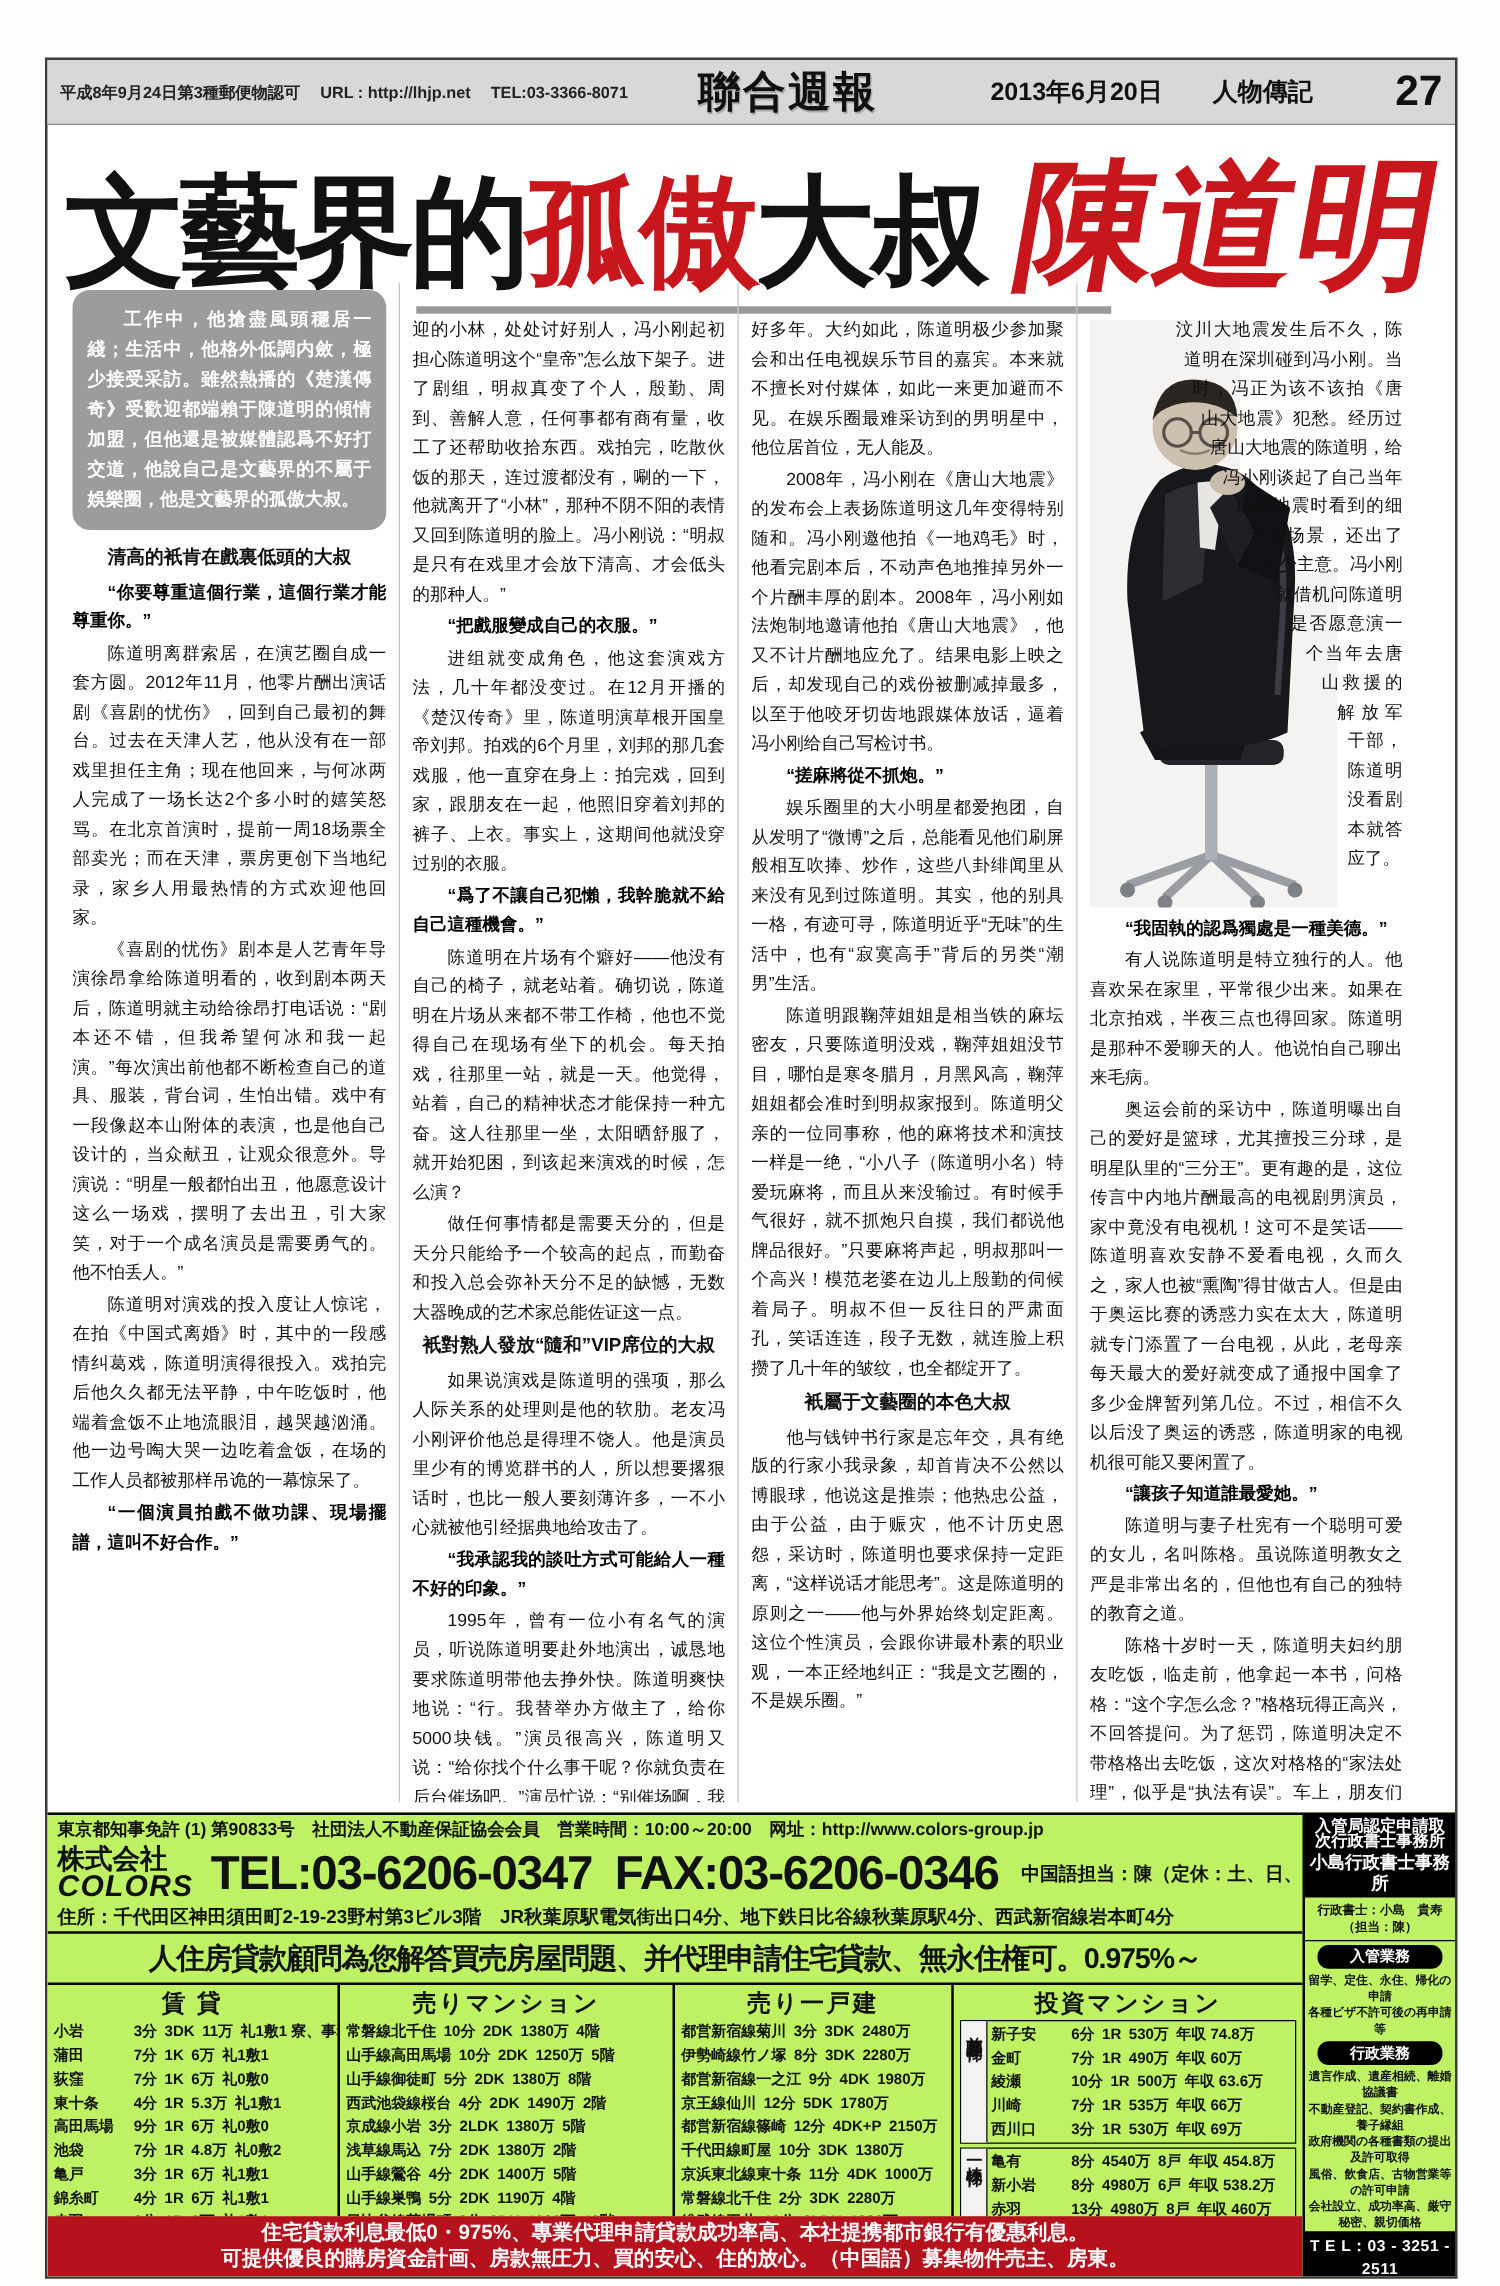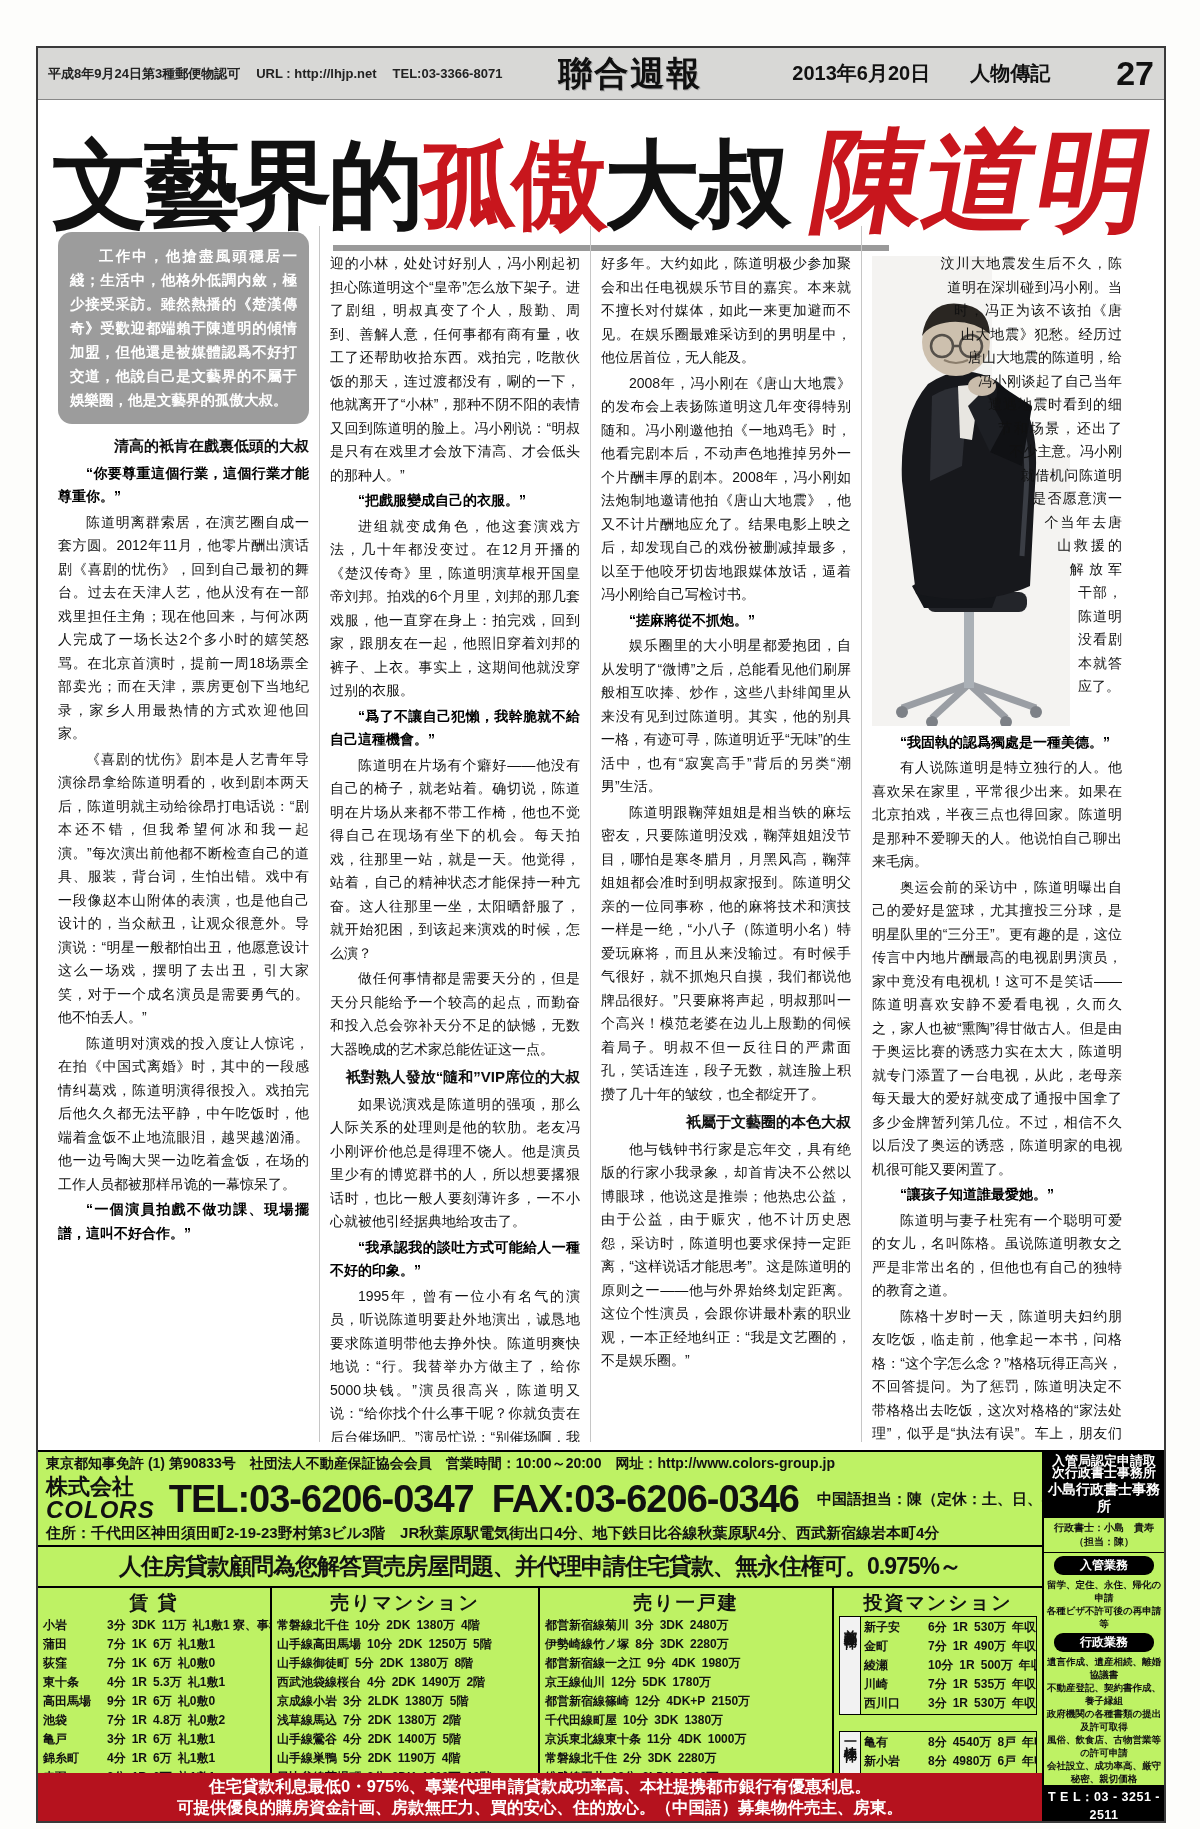--- a/index.html
+++ b/index.html
@@ -27,21 +27,21 @@
 
   
   .article{position:absolute;left:10px;right:10px;top:178px;height:1216px;display:flex;overflow:hidden;}
   .col{width:271px;padding:26px 10px 0 10px;box-sizing:border-box;overflow:hidden;text-align:justify;}
   .col+.col{border-left:1px solid #c6c6c6;}
   .col1{padding-top:6px;}
   .blk{font-size:14px;line-height:23.5px;margin:0 0 2px 0;}
   .blk.para{text-indent:2em;}
   .blk.cont{text-indent:0;}
   .blk.quote{font-weight:bold;text-indent:2em;color:#000;}
-  .blk.subhead{font-weight:bold;text-align:right;text-indent:0;font-size:15px;margin:4px 0;}
+  .blk.subhead{font-weight:bold;text-align:center;text-indent:0;font-size:15px;margin:4px 0;}
   .blk.intro{background:#9c9c9c;color:#fff;font-weight:bold;border-radius:14px;padding:12px 12px;
              text-indent:2em;font-size:14.5px;line-height:24px;margin-bottom:10px;}
   .photo-float{float:left;width:198px;height:470px;margin:4px 8px 4px 0;
                shape-outside:polygon(0 0,30% 0,46% 24%,64% 42%,80% 56%,100% 72%,100% 100%,0 100%);}
   .photo-float svg{display:block;}
 
   
   .ads{position:absolute;left:0;right:0;top:1402px;bottom:0;border-top:2px solid #000;display:flex;background:#bef264;}
   .colors-ad{flex:1;border-right:2px solid #000;display:flex;flex-direction:column;overflow:hidden;}
   .ca-license{font-size:14px;font-weight:bold;padding:3px 8px;white-space:nowrap;}
@@ -54,22 +54,22 @@
   .ca-addr{font-size:15px;font-weight:bold;padding:2px 8px;white-space:nowrap;}
   .ca-banner{font-size:23px;font-weight:700;text-align:center;border-top:2px solid #000;border-bottom:2px solid #000;
              padding:4px 14px;white-space:nowrap;letter-spacing:-1px;}
   .ca-table{flex:1;display:flex;overflow:hidden;}
   .tgroup{padding:2px 5px;box-sizing:border-box;overflow:hidden;}
   .tgroup+.tgroup{border-left:2px solid #000;}
   .tg-head{font-size:19px;font-weight:900;text-align:center;letter-spacing:2px;}
   .trow{display:flex;font-size:12px;font-weight:bold;line-height:19px;white-space:nowrap;}
   .trow span{margin-right:6px;}
   .trow .c0{min-width:58px;}
-  .g-rent{width:232px;} .g-man{width:268px;} .g-house{width:294px;} .g-invest{flex:1;}
-  .inv-box{border:1px solid #000;display:flex;margin-bottom:16px;}
+  .g-rent{width:232px;} .g-man{width:268px;} .g-house{width:223px;} .g-invest{flex:1;}
+  .inv-box{border:1px solid #000;display:flex;margin-bottom:3px;}
   .inv-label{writing-mode:vertical-rl;font-size:13px;font-weight:900;border-right:1px solid #000;
              padding:2px 1px;letter-spacing:2px;background:#f2f2f2;}
   .inv-rows{padding:1px 3px;overflow:hidden;}
   .ca-redband{background:#b5121e;color:#fff;font-weight:900;text-align:center;font-size:16.5px;
               line-height:21px;padding:3px 2px;white-space:nowrap;}
 
   .kojima-ad{width:120px;display:flex;flex-direction:column;font-weight:bold;overflow:hidden;}
   .kj-top{background:#000;color:#fff;text-align:center;padding:3px 2px;}
   .kj-tag{font-size:13px;line-height:12px;}
   .kj-name{font-size:14px;line-height:17px;margin-top:2px;}

